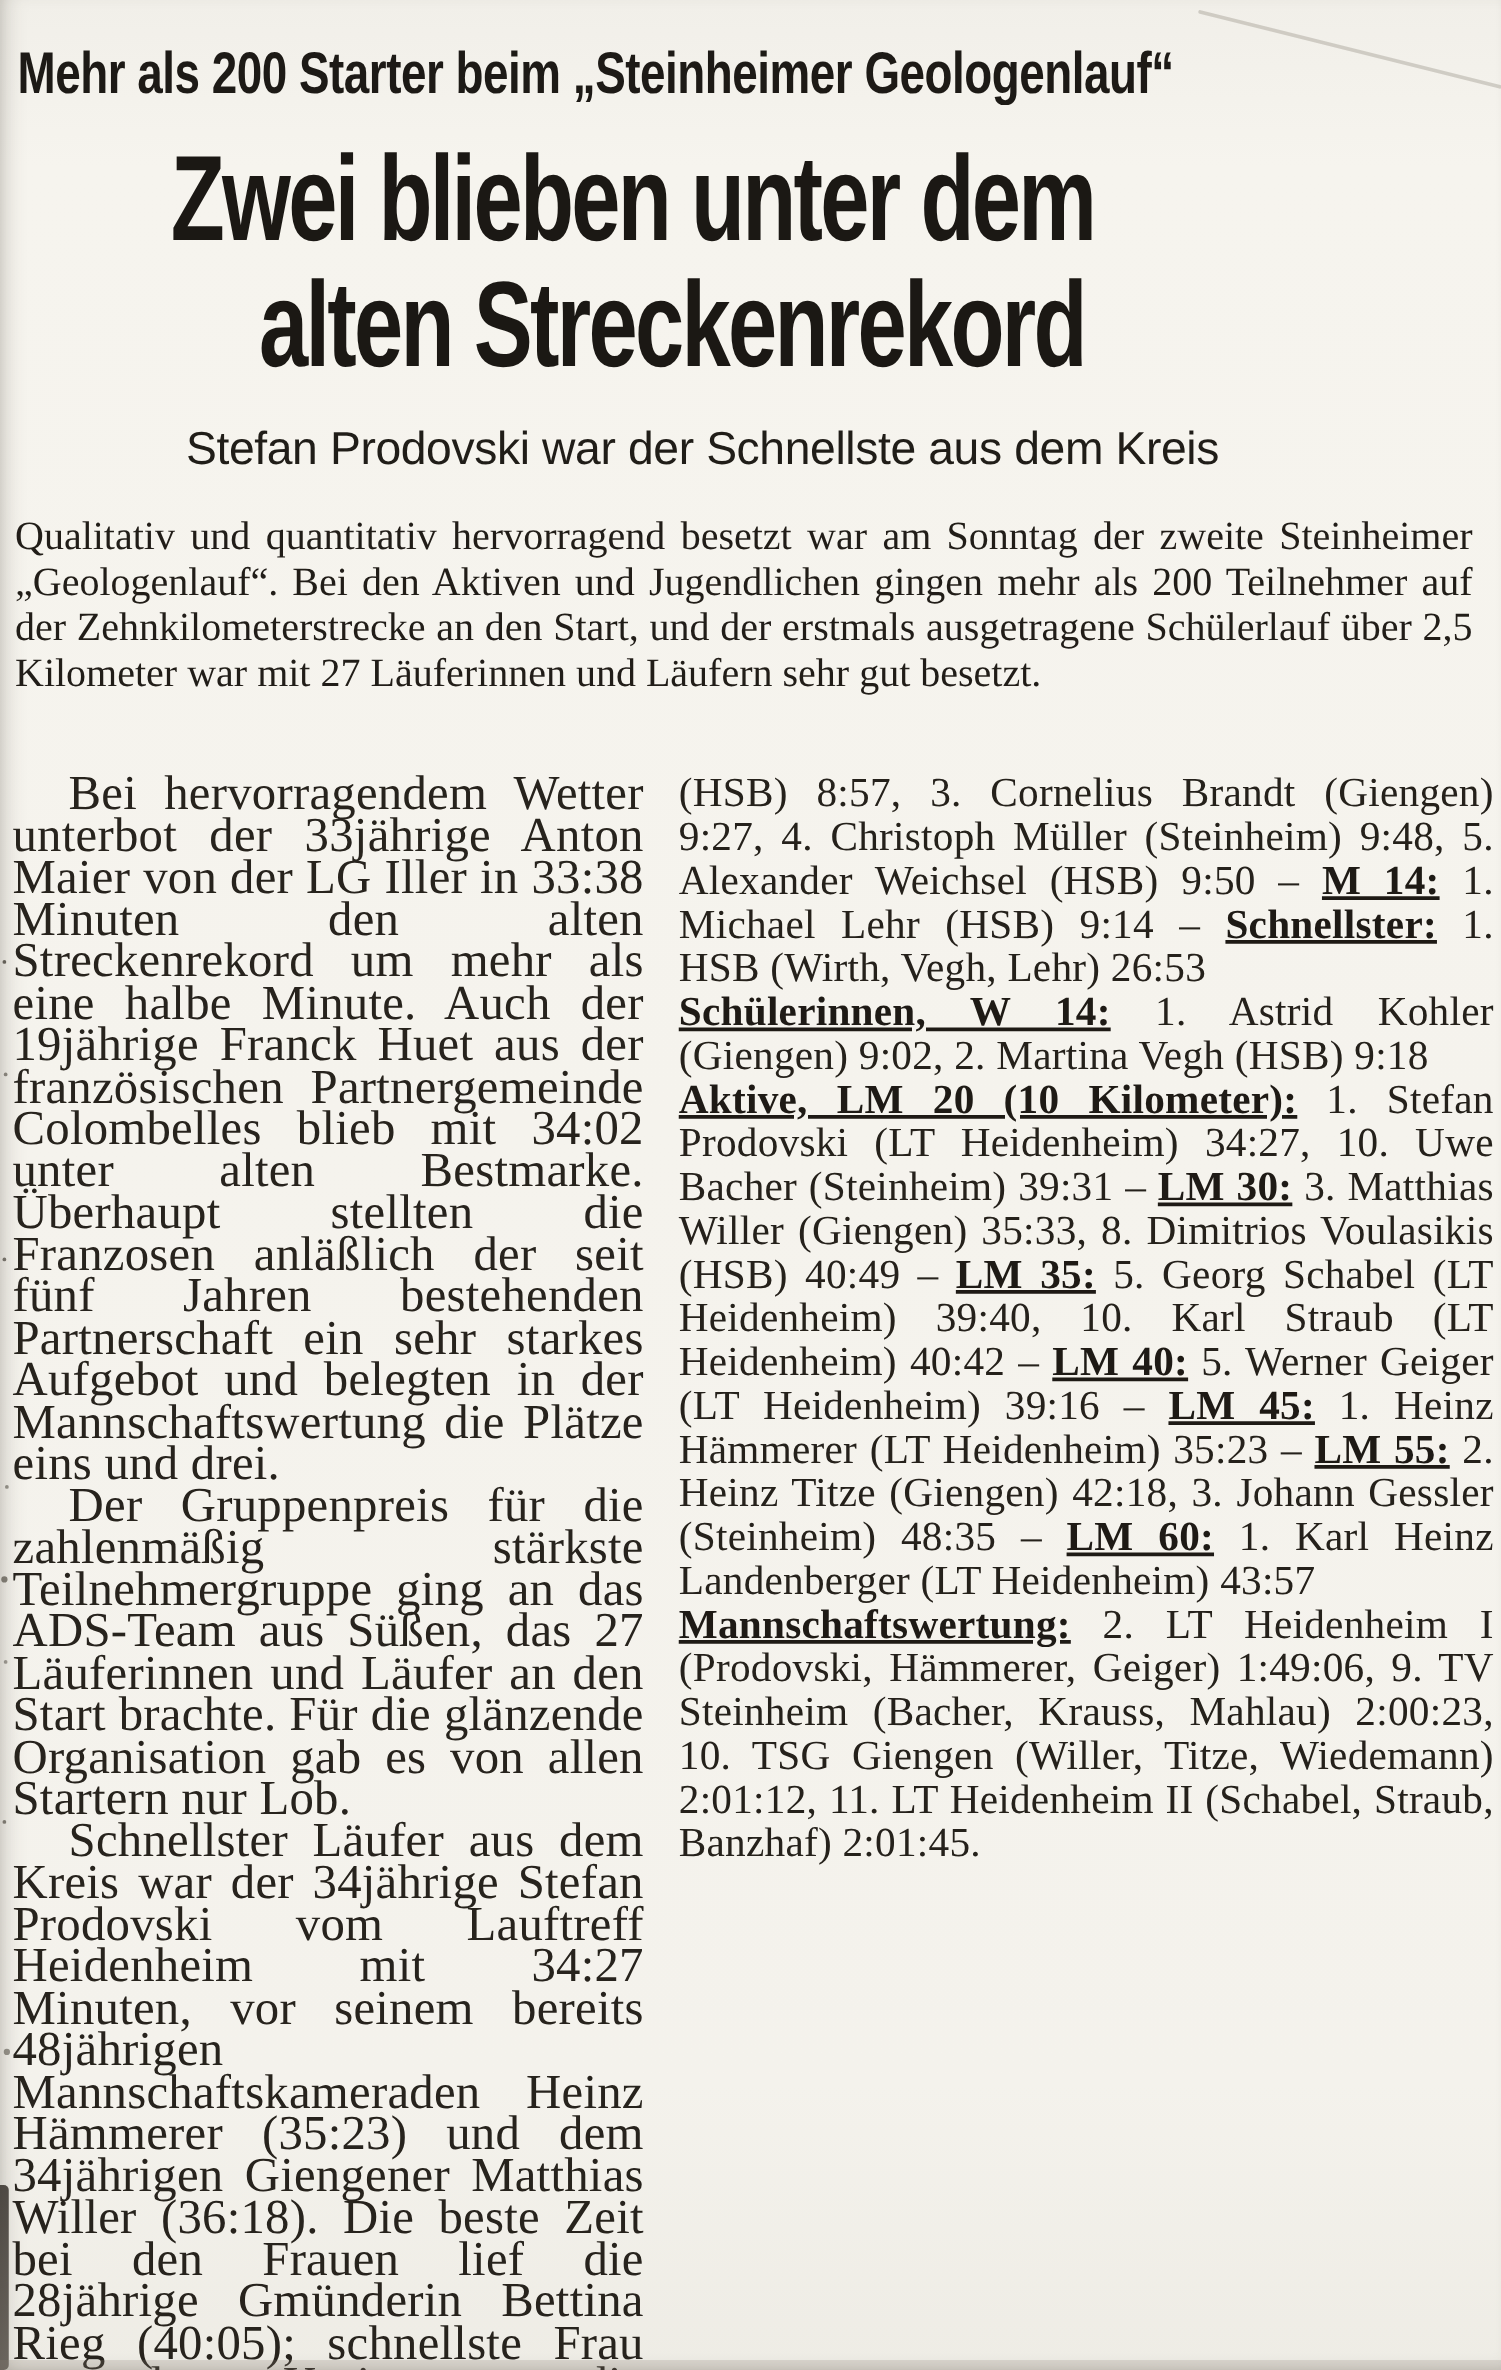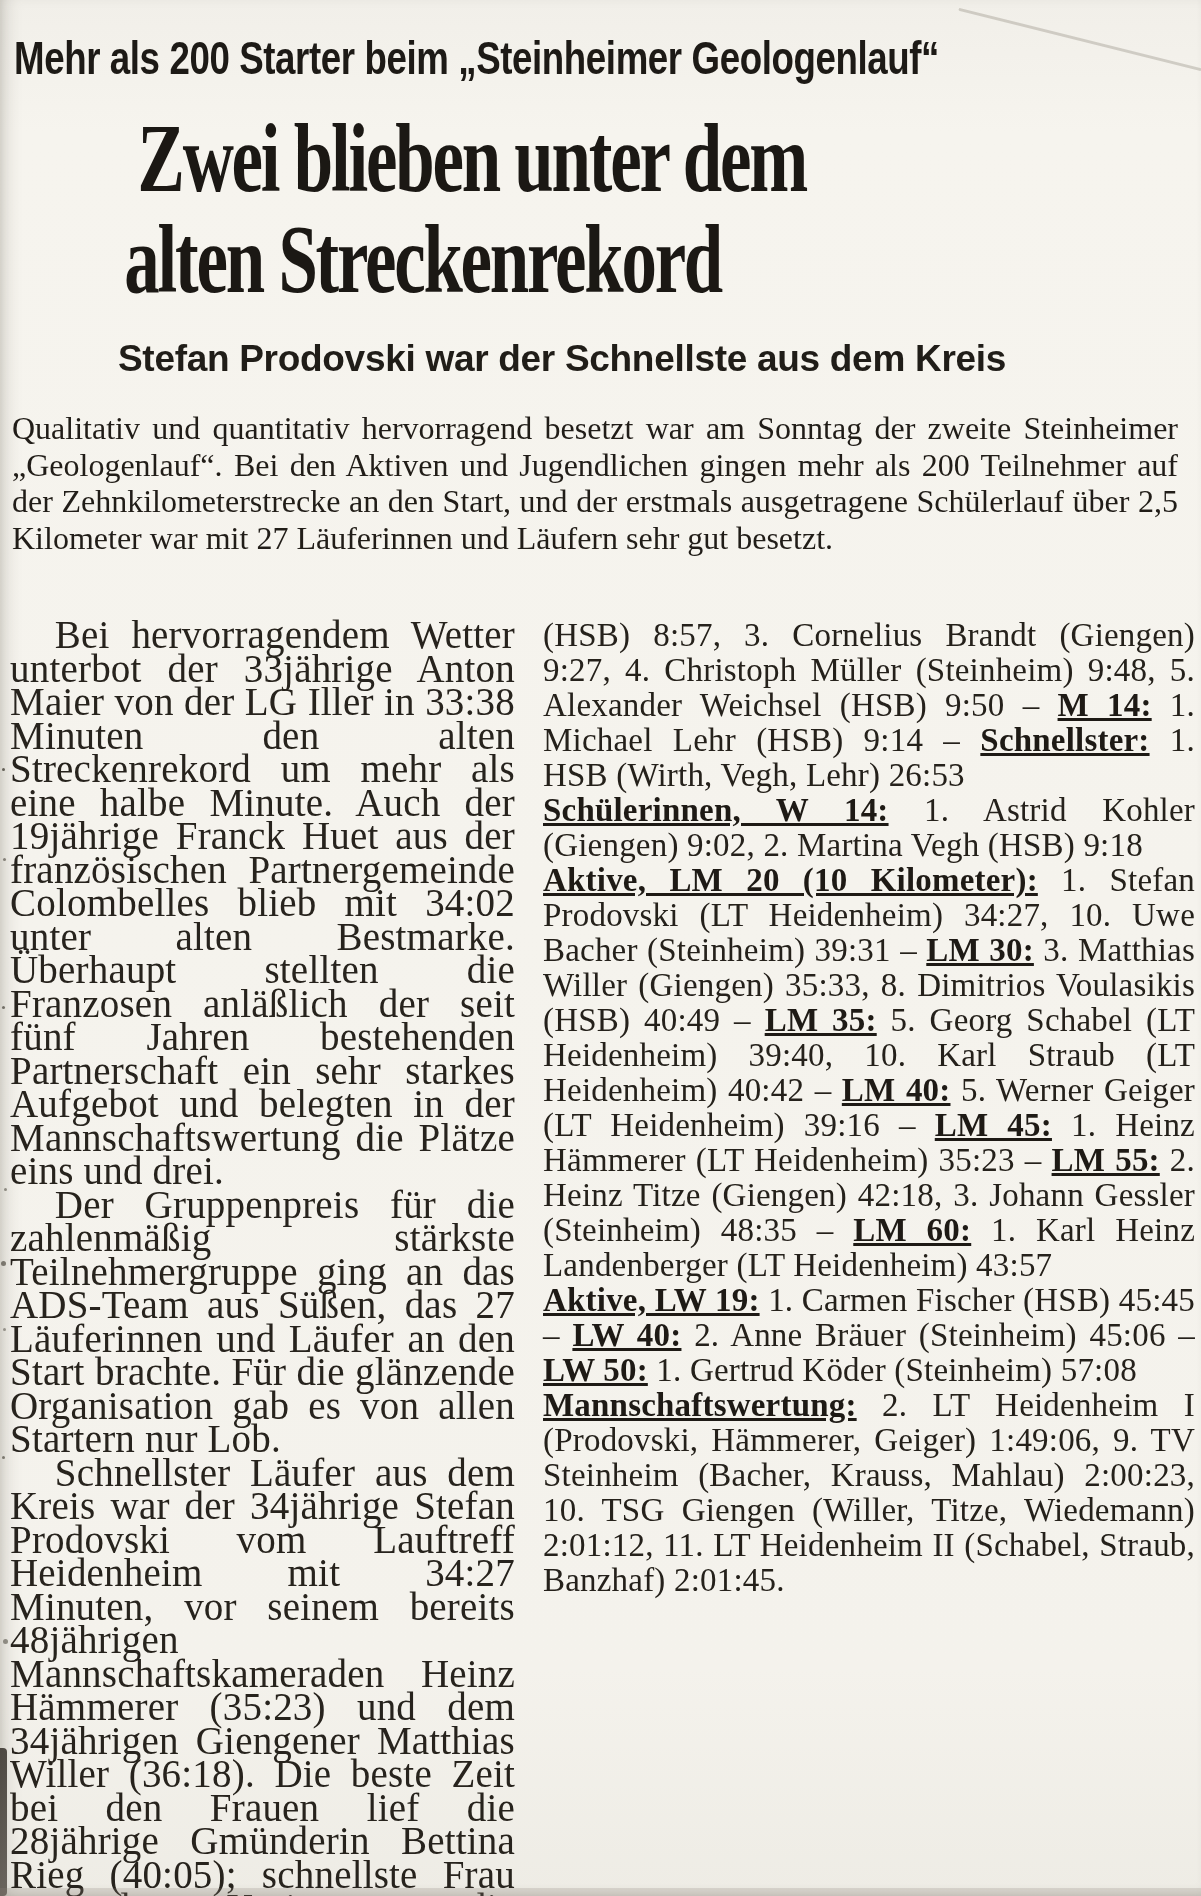--- a/index.html
+++ b/index.html
@@ -15,32 +15,32 @@
   }
   
   .kicker{
     position:absolute;top:34px;left:14px;width:1180px;
     font-family:"Liberation Sans","DejaVu Sans",sans-serif;
     font-weight:bold;font-size:47px;line-height:1.0;
     white-space:nowrap;color:#1d1a16;
   }
   .kicker-inner{display:inline-block;transform:scaleX(.78);transform-origin:0 50%;letter-spacing:-.5px;}
   .headline{
-    position:absolute;top:108px;left:14px;width:990px;
-    text-align:left;
-    font-family:Liberation Serif, serif;
+    position:absolute;top:108px;left:0;width:990px;
+    text-align:right;
+    font-family:Liberation Sans, sans-serif;
     font-weight:bold;font-size:97px;line-height:101px;
     color:#1b1814;
   }
   .hl-line{display:inline-block;transform:scaleX(.73);transform-origin:50% 50%;letter-spacing:-3px;white-space:nowrap;}
   .subhead{
     position:absolute;top:338px;left:2px;width:1120px;
     text-align:center;
     font-family:"Liberation Sans","DejaVu Sans",sans-serif;
-    font-weight:bold;font-size:37px;letter-spacing:-.3px;
+    font-weight:normal;font-size:37px;letter-spacing:-.3px;
     color:#201d18;
   }
   .lead{
     position:absolute;top:410px;left:12px;width:1166px;
     font-family:"Liberation Serif","DejaVu Serif",serif;
     font-weight:normal;font-size:32px;line-height:36.5px;
     text-align:justify;text-align-last:left;
     hyphens:auto;-webkit-hyphens:auto;
     color:#211d18;
   }
@@ -116,21 +116,20 @@
         <p class="para indent">Bei hervorragendem Wetter unterbot der 33jährige Anton Maier von der LG Iller in 33:38 Minuten den alten Streckenrekord um mehr als eine halbe Minute. Auch der 19jährige Franck Huet aus der französischen Partnergemeinde Colombelles blieb mit 34:02 unter alten Bestmarke. Überhaupt stellten die Franzosen anläßlich der seit fünf Jahren bestehenden Partnerschaft ein sehr starkes Aufgebot und belegten in der Mannschaftswertung die Plätze eins und drei.</p>
         <p class="para indent">Der Gruppenpreis für die zahlenmäßig stärkste Teilnehmergruppe ging an das ADS-Team aus Süßen, das 27 Läuferinnen und Läufer an den Start brachte. Für die glänzende Organisation gab es von allen Startern nur Lob.</p>
         <p class="para indent">Schnellster Läufer aus dem Kreis war der 34jährige Stefan Prodovski vom Lauftreff Heidenheim mit 34:27 Minuten, vor seinem bereits 48jährigen Mannschaftskameraden Heinz Hämmerer (35:23) und dem 34jährigen Giengener Matthias Willer (36:18). Die beste Zeit bei den Frauen lief die 28jährige Gmünderin Bettina Rieg (40:05); schnellste Frau aus dem Kreis war die 44jährige Anne Bräuer vom TV Steinheim (45:06).</p>
         <p class="para indent">Nachstehend ein Franck aus der Siegerliste:</p>
         <p class="para"><b>Schüler, M 13:</b> 1. Christian Wirth (HSB) 8:43 – <b>M 2:</b> 2. Jens Vegh</p>
       </div>
     <div class="col col-right">
         <p class="para">(HSB) 8:57, 3. Cornelius Brandt (Giengen) 9:27, 4. Christoph Müller (Steinheim) 9:48, 5. Alexander Weichsel (HSB) 9:50 – <b>M 14:</b> 1. Michael Lehr (HSB) 9:14 – <b>Schnellster:</b> 1. HSB (Wirth, Vegh, Lehr) 26:53</p>
         <p class="para"><b>Schülerinnen, W 14:</b> 1. Astrid Kohler (Giengen) 9:02, 2. Martina Vegh (HSB) 9:18</p>
         <p class="para"><b>Aktive, LM 20 (10 Kilometer):</b> 1. Stefan Prodovski (LT Heidenheim) 34:27, 10. Uwe Bacher (Steinheim) 39:31 – <b>LM 30:</b> 3. Matthias Willer (Giengen) 35:33, 8. Dimitrios Voulasikis (HSB) 40:49 – <b>LM 35:</b> 5. Georg Schabel (LT Heidenheim) 39:40, 10. Karl Straub (LT Heidenheim) 40:42 – <b>LM 40:</b> 5. Werner Geiger (LT Heidenheim) 39:16 – <b>LM 45:</b> 1. Heinz Hämmerer (LT Heidenheim) 35:23 – <b>LM 55:</b> 2. Heinz Titze (Giengen) 42:18, 3. Johann Gessler (Steinheim) 48:35 – <b>LM 60:</b> 1. Karl Heinz Landenberger (LT Heidenheim) 43:57</p>
-        <p class="para"><b>Aktive, LW 19:</b> 1. Carmen Fischer (HSB) 45:45 – <b>LW 40:</b> 2. Anne Bräuer (Steinheim) 45:06 – <b>LW 50:</b> 1. Gertrud Köder (Steinheim) 57:08</p>
         <p class="para"><b>Mannschaftswertung:</b> 2. LT Heidenheim I (Prodovski, Hämmerer, Geiger) 1:49:06, 9. TV Steinheim (Bacher, Krauss, Mahlau) 2:00:23, 10. TSG Giengen (Willer, Titze, Wiedemann) 2:01:12, 11. LT Heidenheim II (Schabel, Straub, Banzhaf) 2:01:45.</p>
       </div>
   </div>
 
   <div class="smudge-bottom-left"></div>
   <div class="streak-top-right"></div>
   <div class="speckles"></div>
   <div class="bottom-edge"></div>
 
 </div>

